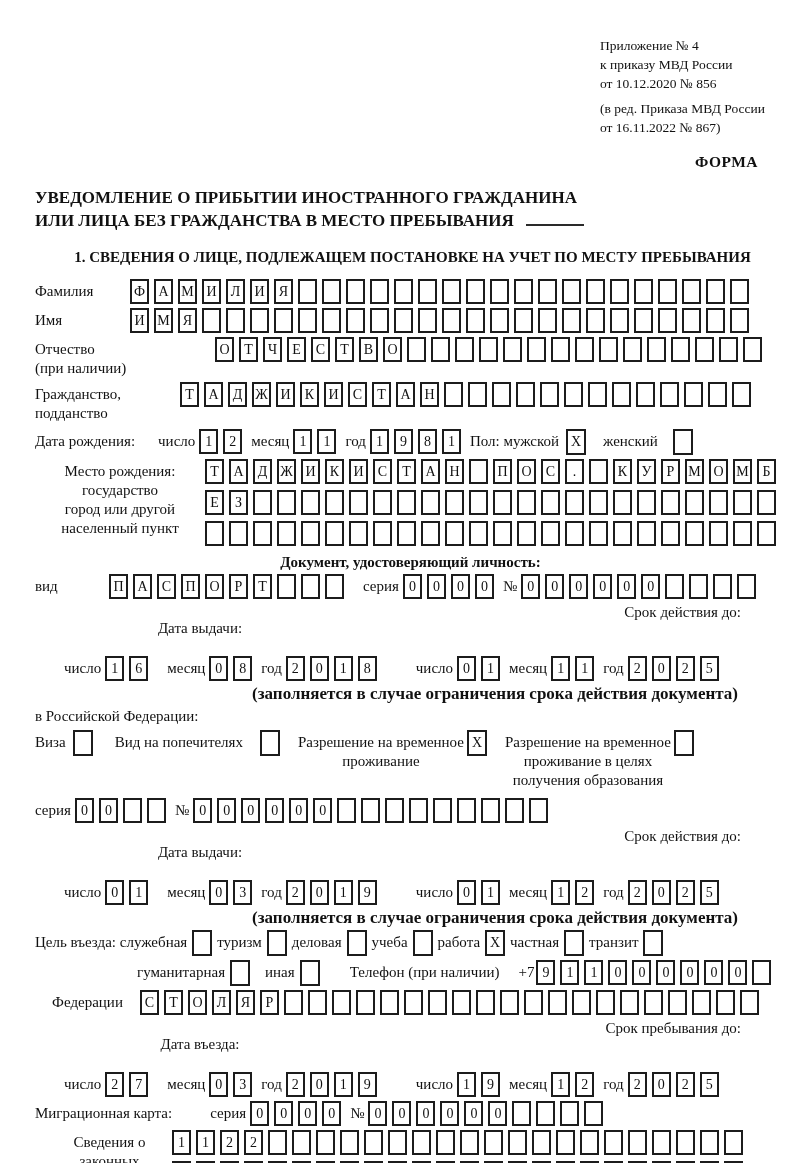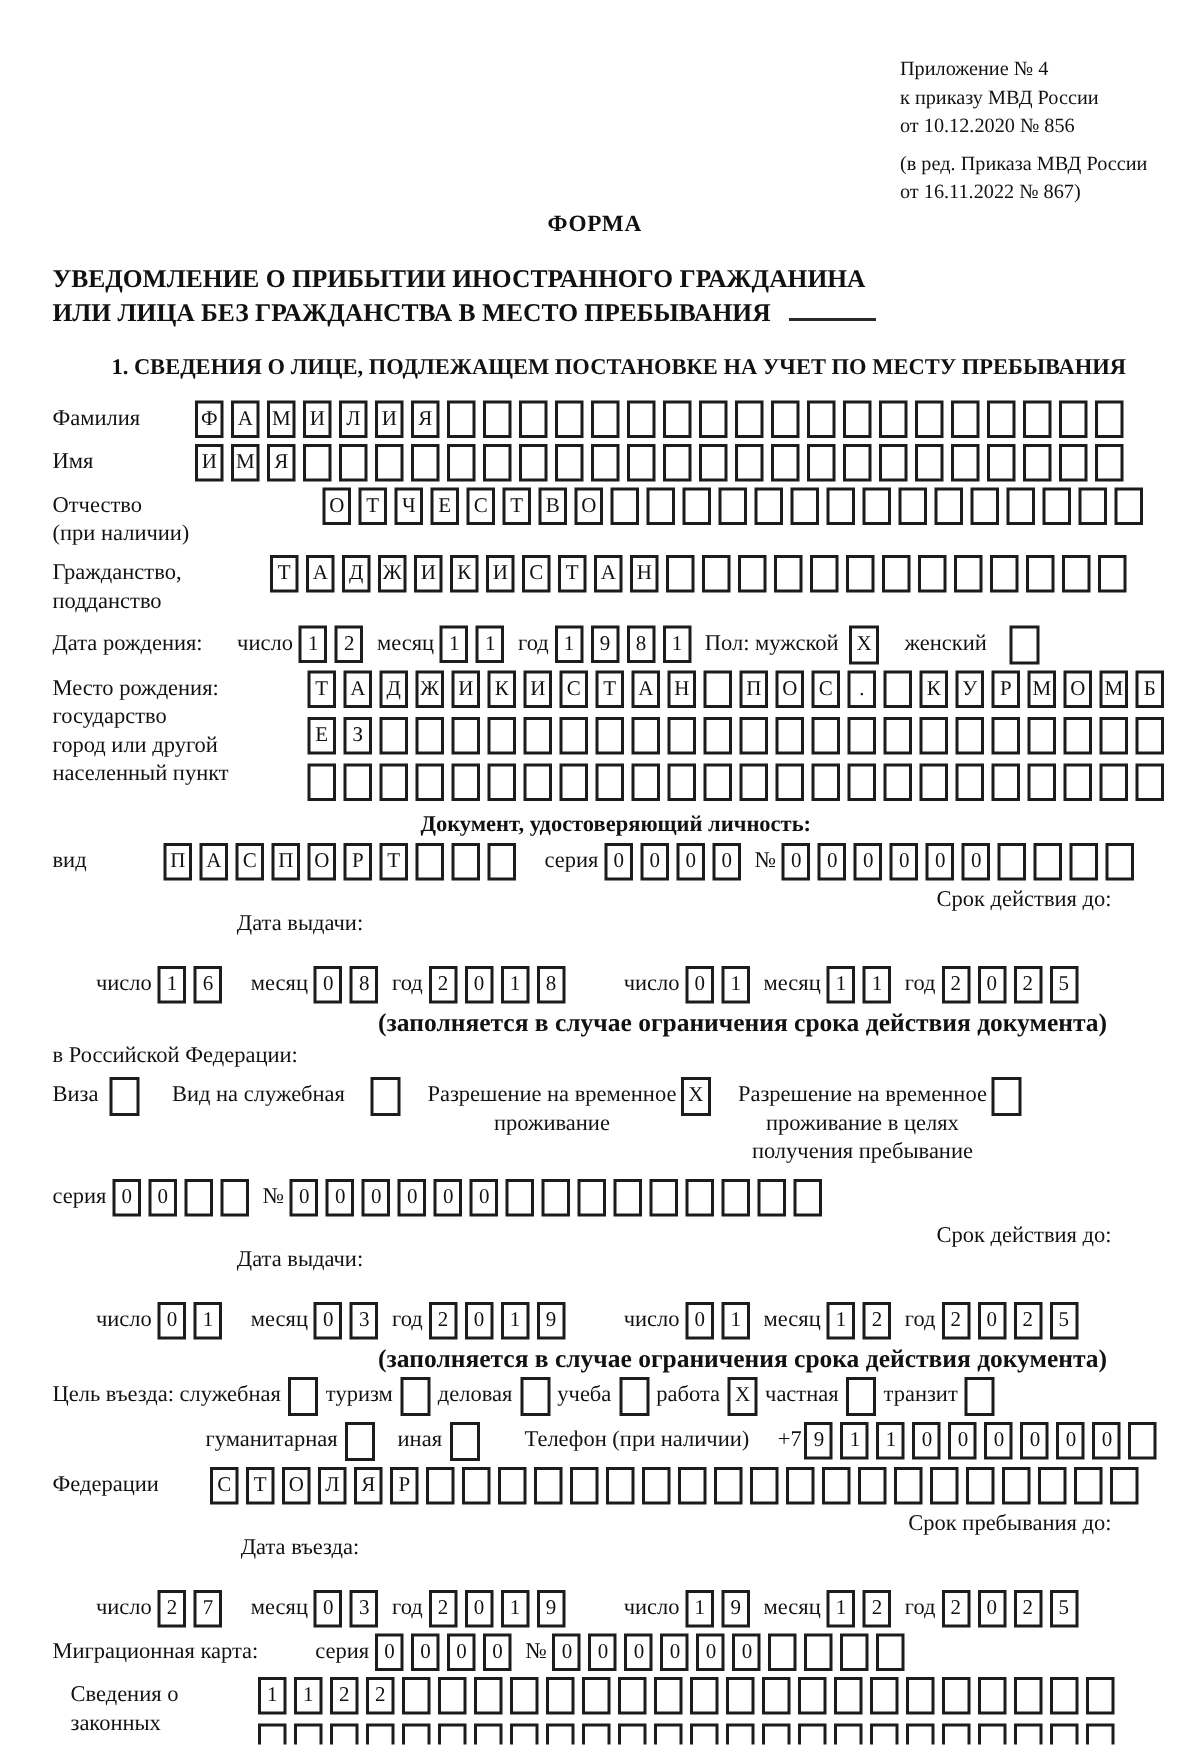--- a/index.html
+++ b/index.html
@@ -8,21 +8,21 @@
     width: 800px; height: 1163px; overflow: hidden;
     font-family: "Liberation Serif", "DejaVu Serif", serif;
     color: #111; position: relative;
   }
   .page { padding: 36px 10px 0 35px; }
 
   
   .appendix { margin-left: auto; width: 190px; font-size: 13.5px; line-height: 19px; }
   .appendix .rev { margin-top: 6px; }
 
-  .forma { text-align: center; padding-right: 32px; margin-top: 4px;
+  .forma { text-align: right; padding-right: 32px; margin-top: 16px;
            font-weight: bold; font-size: 15.5px; letter-spacing: .5px; }
 
   .title { font-weight: bold; font-size: 17px; line-height: 23px; margin-top: 15px; }
   .title-blank { display: inline-block; width: 58px; height: 15px;
                  border-bottom: 2.5px solid #2a2a2a; margin-left: 12px; }
 
   .heading { font-weight: bold; font-size: 15px; text-align: center; margin-top: 17px; margin-bottom: 13px; }
 
   
   .row { display: flex; align-items: flex-start; margin-bottom: 4px; flex-wrap: nowrap; }
@@ -48,21 +48,21 @@
   .ml12{margin-left:12px}
 
   .col1 { width: 330px; text-align: center; padding-top: 0; margin: 16px; }
   .col2 { width: 360px; text-align: right; padding-top: 0; margin: 0; }
 
   .bold { font-weight: bold; }
   .small { font-size: 17px; line-height: 16px; font-weight: bold; }
   .jc { justify-content: center; }
   .note-right { justify-content: flex-end; padding-right: 48px; }
   .tight { margin-bottom: 2px; }
-  .mt4 { margin-top: 4px; } .mt6 { margin-top: 6px; } .mt8 { margin-top: 8px; }
+  .mt4 { margin-top: 4px; text-align: center; } .mt6 { margin-top: 6px; } .mt8 { margin-top: 8px; }
   .snug .lbl { margin: 0 2px; }
   .pull-up { margin-top: -30px; }
 </style>
 </head>
 <body>
 
 <div class="page">
 
   <div class="appendix">
     <div>Приложение № 4</div>
@@ -415,34 +415,34 @@
       <div class="row note-right tight">
         <span class="lbl small">(заполняется в случае ограничения срока действия документа)</span>
       </div>
       <div class="row ">
         <span class="lbl ">в Российской Федерации:</span>
       </div>
       <div class="row ">
         <span class="lbl ">Виза</span>
         <span class="cell cb"></span>
         <span class="sp g15"></span>
-        <span class="lbl ">Вид на служебная</span>
+        <span class="lbl ">Вид на попечителях</span>
         <span class="sp g10"></span>
         <span class="cell cb"></span>
         <span class="sp g15"></span>
         <span class="lines ctr">
           <div>Разрешение на временное</div>
           <div>проживание</div>
         </span>
         <span class="cell cb">X</span>
         <span class="sp g15"></span>
         <span class="lines ctr">
           <div>Разрешение на временное</div>
           <div>проживание в целях</div>
-          <div>получения пребывание</div>
+          <div>получения образования</div>
         </span>
         <span class="cell cb"></span>
       </div>
       <div class="row mt8">
         <span class="lbl ">серия</span>
         <span class="cells">
           <span class="cell">0</span>
           <span class="cell">0</span>
           <span class="cell"></span>
           <span class="cell"></span>

